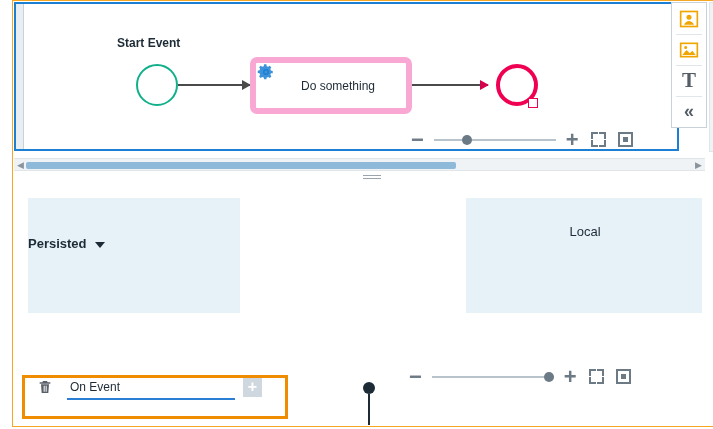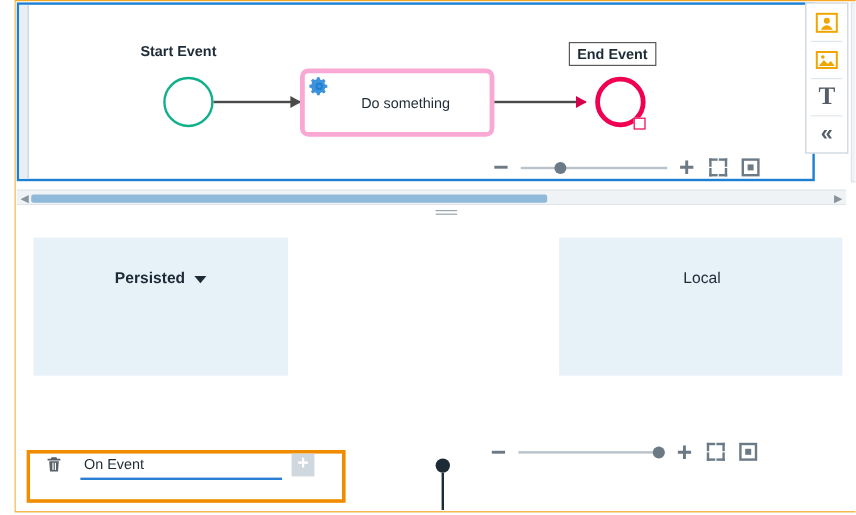--- a/index.html
+++ b/index.html
@@ -20,21 +20,21 @@
   .top-pane-inner{position:absolute;left:0;top:0;right:0;bottom:0;overflow:hidden;}
 
   
   .left-strip{position:absolute;left:0;top:0;width:8px;height:100%;background:#e9eef2;border-right:1px solid #c8d2da;box-sizing:border-box;}
 
   
   .start-circle{position:absolute;left:120px;top:60px;width:42px;height:42px;border:2px solid #11b08b;border-radius:50%;background:#ffffff;box-sizing:border-box;}
   .label-start{position:absolute;left:101px;top:32px;font-size:12px;color:#1d2b36;font-weight:bold;white-space:nowrap;}
 
   
-  .task-box{position:absolute;left:234px;top:53px;width:162px;height:57px;border:4px solid #f9a8d4;border-radius:7px;background:#ffffff;box-sizing:border-box;}
+  .task-box{position:absolute;left:234px;top:53px;width:162px;height:57px;border:6px solid #f9a8d4;border-radius:7px;background:#ffffff;box-sizing:border-box;}
   .task-label{position:absolute;left:0;top:0;width:100%;height:100%;display:flex;align-items:center;justify-content:center;font-size:12px;color:#1d2b36;padding-left:14px;box-sizing:border-box;}
   .gear-icon{position:absolute;left:241px;top:59px;width:18px;height:18px;}
 
   
   .arrow1{position:absolute;left:162px;top:80px;width:72px;height:2px;background:#4a4a4a;}
   .arrow1:after{content:"";position:absolute;right:-1px;top:-4px;border-left:9px solid #4a4a4a;border-top:5px solid transparent;border-bottom:5px solid transparent;}
   .arrow2{position:absolute;left:396px;top:80px;width:76px;height:2px;background:#4a4a4a;}
   .arrow2:after{content:"";position:absolute;right:-1px;top:-4px;border-left:9px solid #d5004b;border-top:5px solid transparent;border-bottom:5px solid transparent;}
 
   
@@ -75,21 +75,21 @@
   .rt-sep{position:absolute;left:4px;width:26px;height:1px;background:#e1e6ea;}
 
   
   .vscroll{position:absolute;left:697px;top:2px;width:13px;height:150px;background:#f0f3f5;border:1px solid #dfe5e9;box-sizing:border-box;}
   .vscroll-thumb{position:absolute;left:3px;top:10px;width:7px;height:70px;background:#c6ced5;border-radius:2px;}
 
   
   .bottom-pane{position:absolute;left:2px;top:183px;width:691px;height:242px;background:#ffffff;overflow:hidden;}
   .lane-left{position:absolute;left:14px;top:15px;width:212px;height:115px;background:#e7f1f8;}
   .lane-right{position:absolute;left:452px;top:15px;width:238px;height:115px;background:#e7f1f8;}
-  .lane-title{font-size:13px;font-weight:bold;color:#1d2b36;text-align:center;margin-top:26px;}
+  .lane-title{font-size:13px;font-weight:bold;color:#1d2b36;margin-top:38px;}
   .lane-title-right{font-size:13px;font-weight:normal;color:#1d2b36;text-align:center;margin-top:26px;}
   .caret{display:inline-block;margin-left:8px;border-left:5px solid transparent;border-right:5px solid transparent;border-top:6px solid #1d2b36;vertical-align:middle;}
 
   .mid-dot{position:absolute;left:349px;top:199px;width:12px;height:12px;border-radius:50%;background:#1d2b36;}
   .mid-line{position:absolute;left:354px;top:211px;width:2px;height:42px;background:#1d2b36;}
   .mid-line:after{content:"";position:absolute;left:-4px;top:42px;border-top:8px solid #1d2b36;border-left:5px solid transparent;border-right:5px solid transparent;}
 
   
   .edit-bar{position:absolute;left:10px;top:375px;width:266px;height:44px;border:3px solid #f08c00;background:#ffffff;box-sizing:border-box;display:flex;align-items:flex-start;}
   .trash{margin-left:12px;width:16px;height:18px;position:relative;}
@@ -119,21 +119,20 @@
       <div class="task-box">
         <div class="task-label">Do something</div>
       </div>
       <svg class="gear-icon" viewBox="0 0 24 24">
         <path fill="#1b7fd4" d="M12 8a4 4 0 1 0 0 8 4 4 0 0 0 0-8zm0 6a2 2 0 1 1 0-4 2 2 0 0 1 0 4z"></path>
         <path fill="#1b7fd4" d="M21 13.5v-3l-2.5-.5a6.9 6.9 0 0 0-.8-2l1.4-2.1-2.1-2.1L14.9 5a6.9 6.9 0 0 0-2-.8L12.5 1.7h-3L9 4.2a6.9 6.9 0 0 0-2 .8L4.9 3.6 2.8 5.7 4.2 7.8a6.9 6.9 0 0 0-.8 2L1 10.3v3l2.4.5c.2.7.5 1.4.8 2l-1.4 2.1 2.1 2.1 2.1-1.4c.6.4 1.3.6 2 .8l.5 2.4h3l.5-2.4c.7-.2 1.4-.5 2-.8l2.1 1.4 2.1-2.1-1.4-2.1c.4-.6.6-1.3.8-2l2.4-.3z" opacity="0.85"></path>
       </svg>
 
       <div class="arrow2"></div>
 
-      <div class="label-end">End Event</div>
       <div class="end-circle"></div>
       <div class="end-handle"></div>
 
       <div class="zoom-bar" style="left:395px;top:128px;">
         <span class="zoom-minus">−</span>
         <span class="zoom-slider">
           <span class="zoom-track"></span>
           <span class="zoom-knob" style="left:28px;"></span>
         </span>
         <span class="zoom-plus">+</span>

